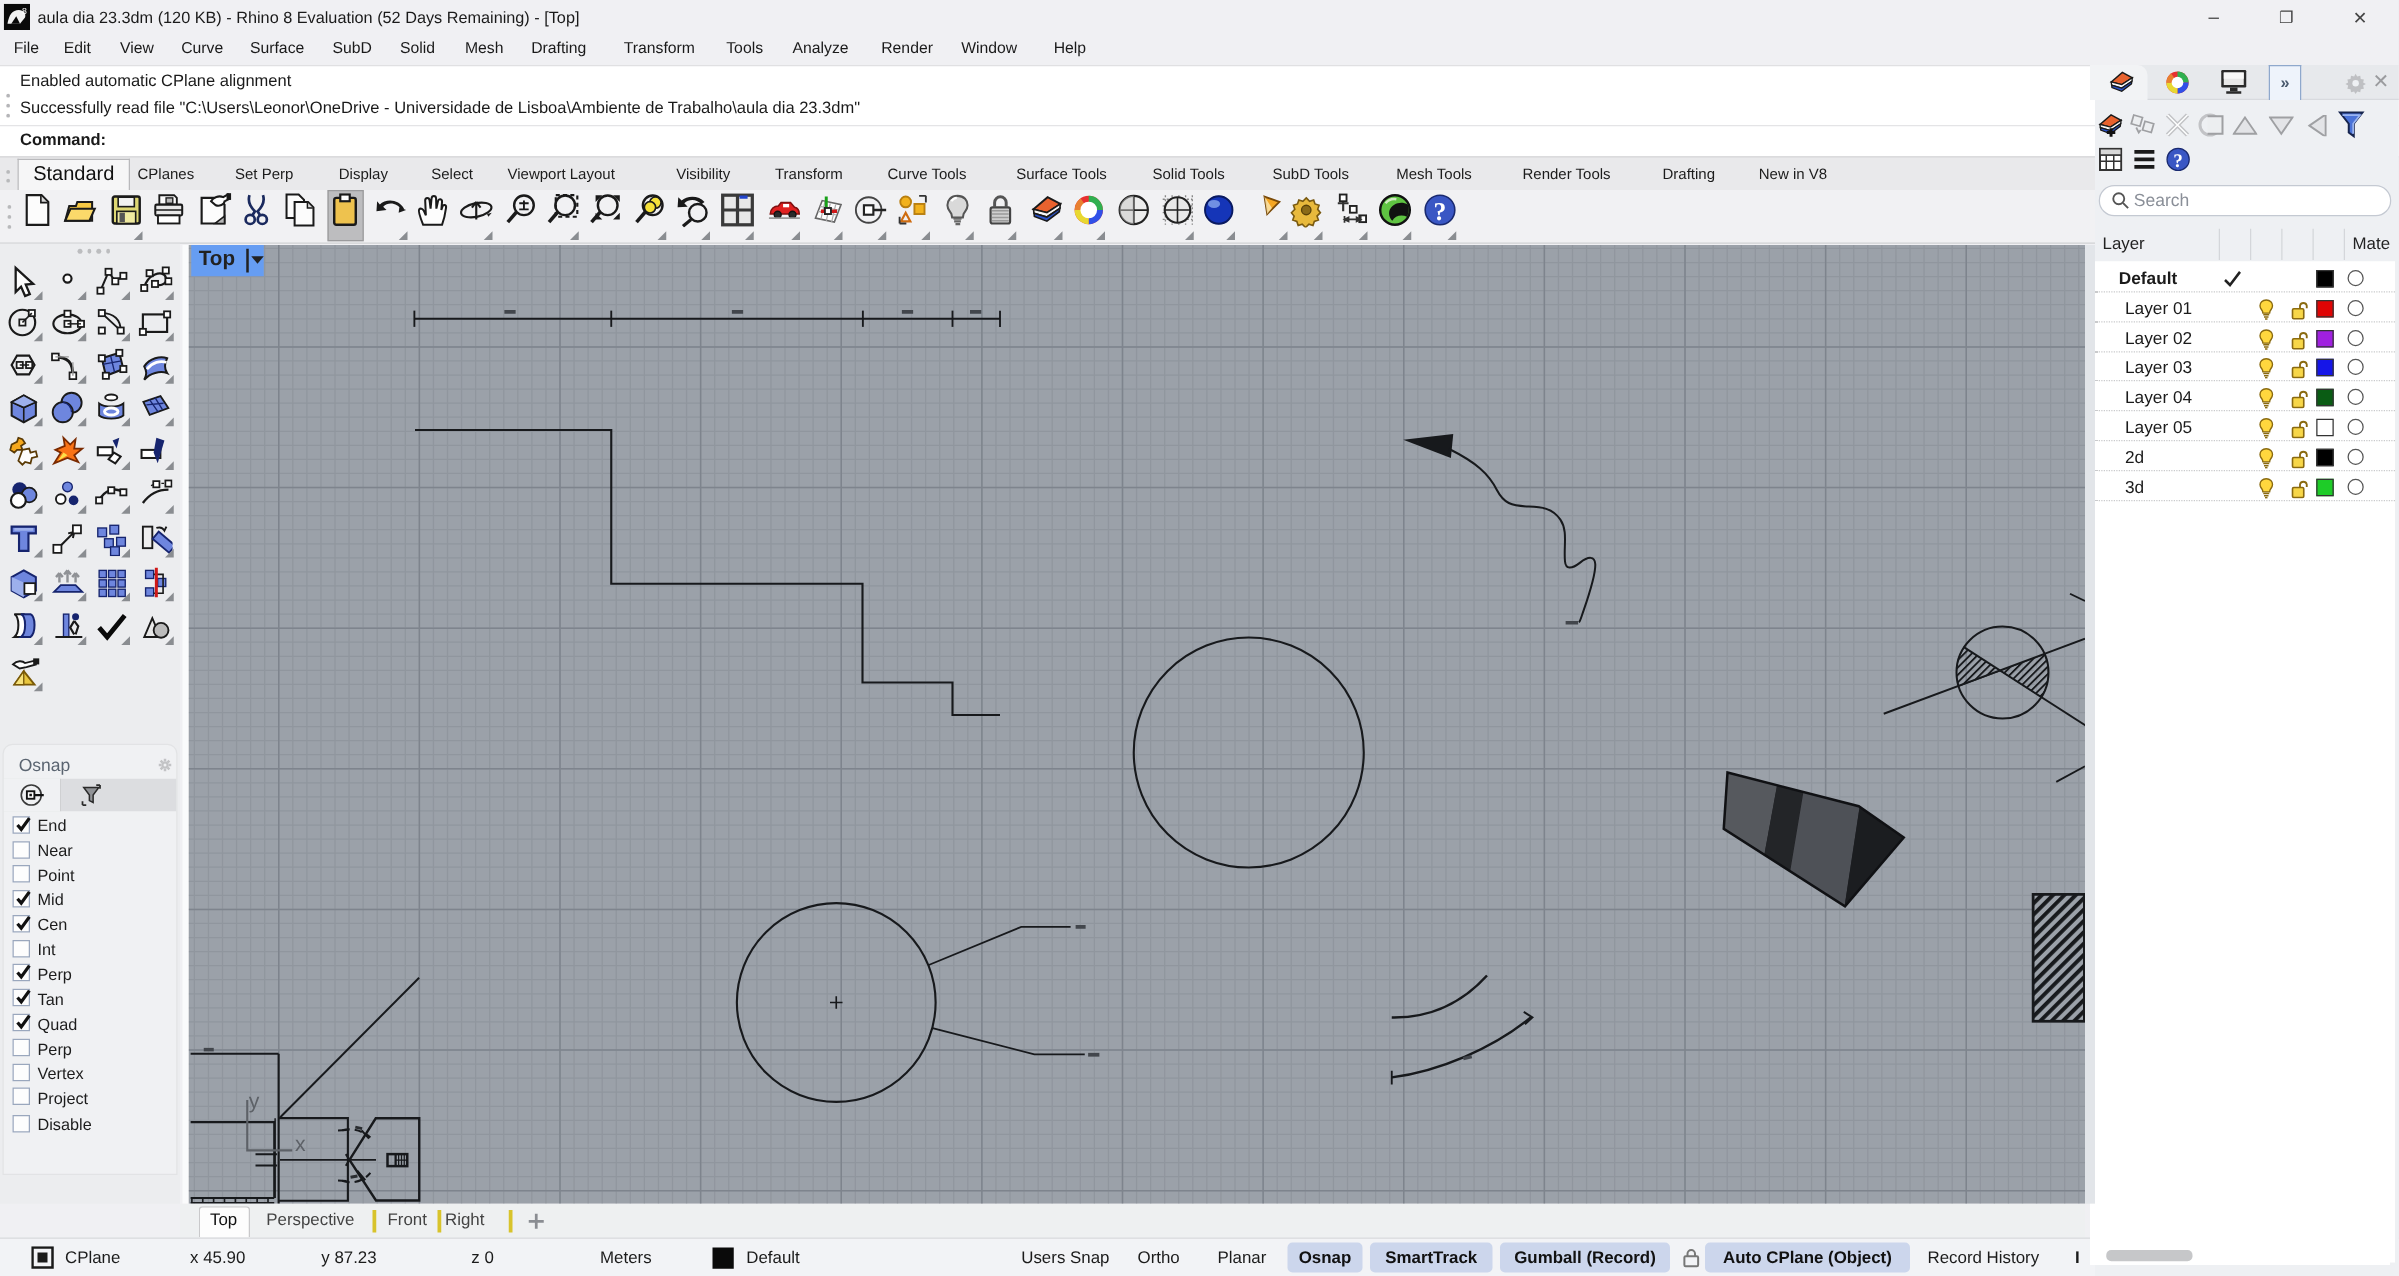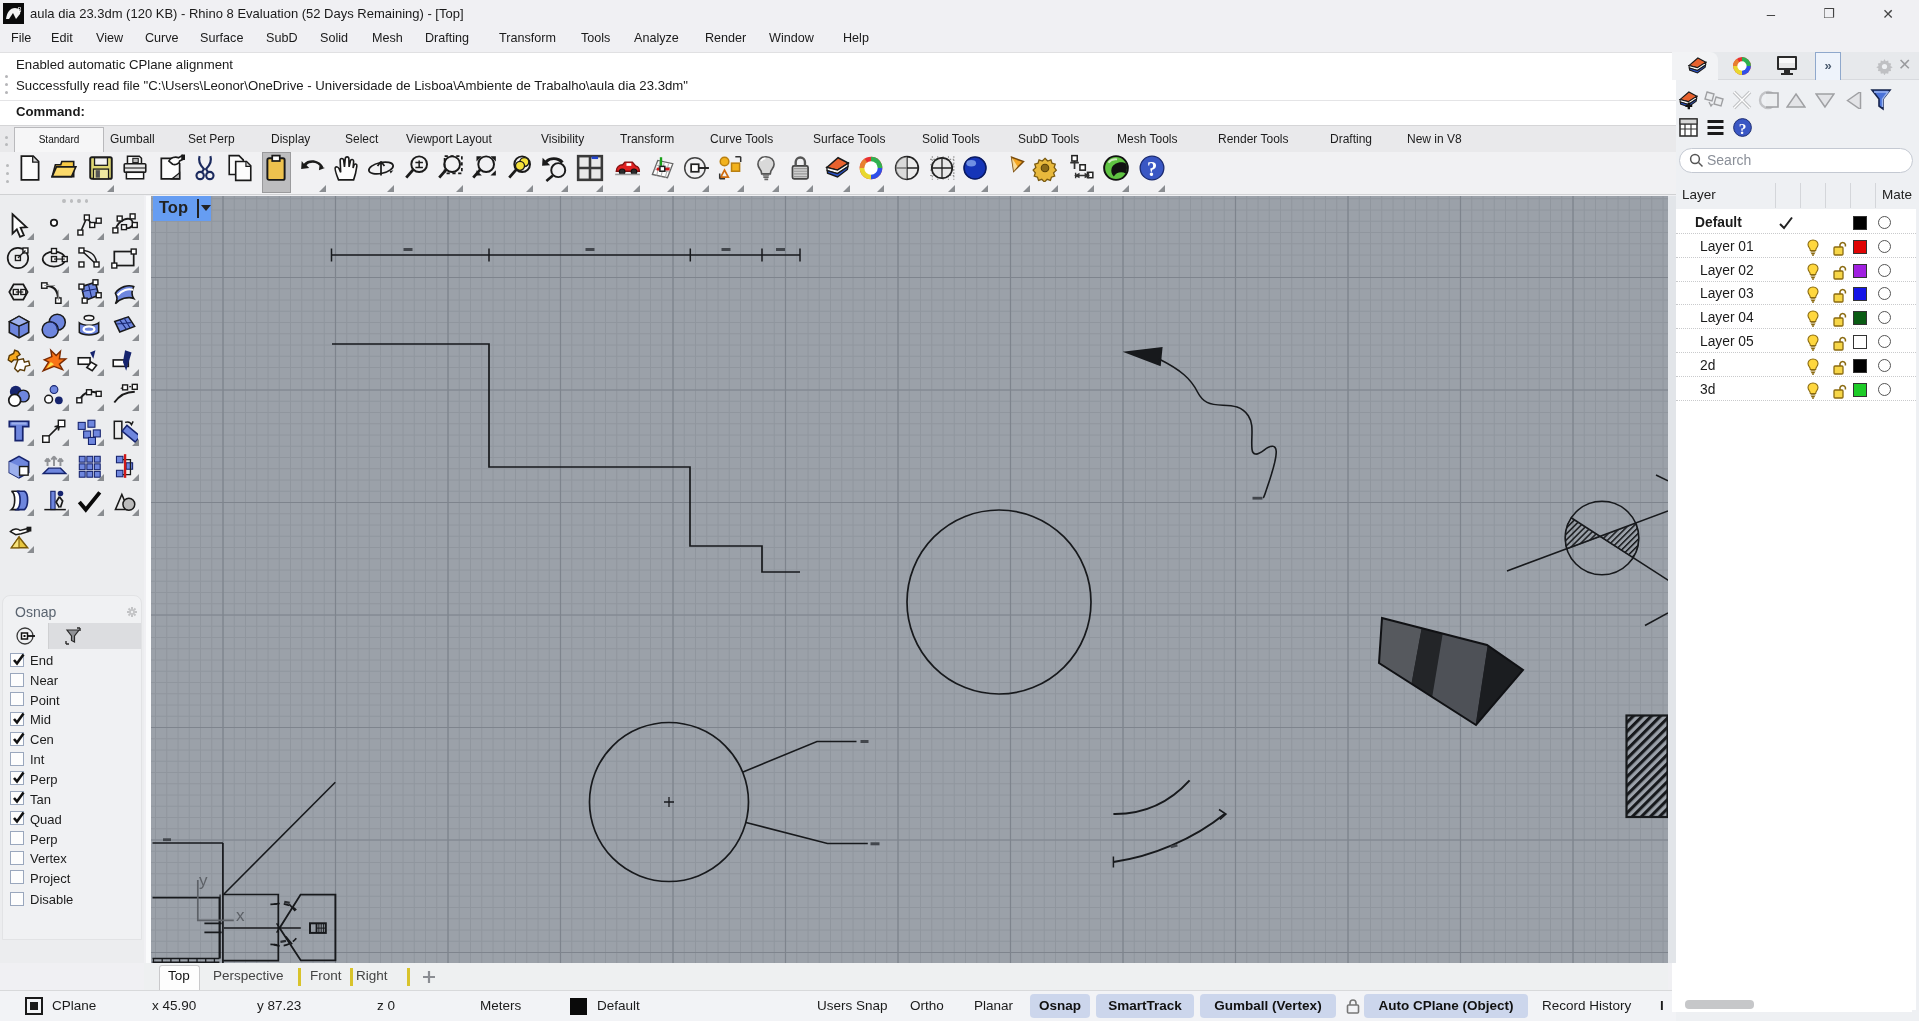--- a/index.html
+++ b/index.html
@@ -5,21 +5,21 @@
 .abs{position:absolute}
 #titlebar{position:absolute;left:0;top:0;width:1919px;height:28px;background:#f0f0f3}
 #title-text{position:absolute;left:30px;top:6px;font-size:13px;color:#1a1a1a}
 .winbtn{position:absolute;top:0;width:46px;height:28px;color:#444;font-size:13px;text-align:center;line-height:28px}
 #menubar{position:absolute;left:0;top:28px;width:1919px;height:24px;background:#f0f0f3}
 .mi{position:absolute;top:3px;font-size:12.6px;color:#1a1a1a}
 #cmdarea{position:absolute;left:0;top:52px;width:1919px;height:73px;background:#ffffff;border-top:1px solid #e0e0e2}
 .cmdline{position:absolute;left:16px;font-size:13.2px;color:#1a1a1a;white-space:pre}
 #tabrow{position:absolute;left:0;top:125px;width:1919px;height:27px;background:#e9e9eb;border-top:1px solid #d5d5d7}
 .tab{position:absolute;top:6px;font-size:12px;color:#1c1c1c;white-space:nowrap}
-#stdtab{position:absolute;left:14px;top:1px;width:90px;height:26px;background:#f6f6f7;border:1px solid #b9b9bc;border-bottom:none;text-align:center;font-size:10px;color:#111;line-height:24px}
+#stdtab{position:absolute;left:14px;top:1px;width:90px;height:26px;background:#f6f6f7;border:1px solid #b9b9bc;border-bottom:none;text-align:center;font-size:16px;color:#111;line-height:24px}
 #toolbar{position:absolute;left:0;top:152px;width:1919px;height:43px;background:#f1f1f3;border-bottom:1px solid #d0d1d3}
 .ticon{position:absolute;top:2px;width:28px;height:28px}
 .fly{position:absolute;width:0;height:0;border-left:7px solid transparent;border-bottom:7px solid #8a8d91}
 #sidebar{position:absolute;left:0;top:195px;width:144px;height:768px;background:#ecedef}
 #osnap{position:absolute;left:2px;top:400px;width:140px;height:345px;background:#f0f1f3;border:1px solid #e2e3e5;border-radius:8px 8px 0 0}
 .oslabel{position:absolute;left:27px;font-size:13px;color:#1c1c1c}
 .oscheck{position:absolute;left:7px;width:14px;height:14px;background:#fdfdfd;border:1px solid #9aa7bd}
 #viewport{position:absolute;left:151px;top:196px;width:1517px;height:767px;background:#9ba1a9}
 #vptabs{position:absolute;left:144px;top:963px;width:1524px;height:27px;background:#eef0f1}
 .vptab{position:absolute;top:5px;font-size:13.5px;color:#444}
@@ -67,21 +67,21 @@
   <div class="cmdline" style="top:4px">Enabled automatic CPlane alignment</div>
   <div class="cmdline" style="top:25px">Successfully read file "C:\Users\Leonor\OneDrive - Universidade de Lisboa\Ambiente de Trabalho\aula dia 23.3dm"</div>
   <div style="position:absolute;left:0;top:47px;width:1919px;height:1px;background:#e4e4e6"></div>
   <div class="cmdline" style="top:51px;font-weight:bold">Command:</div>
 </div>
 
 <div id="tabrow">
   <i style="position:absolute;left:5px;top:10px;width:3px;height:3px;border-radius:50%;background:#b8b9bb"></i>
   <i style="position:absolute;left:5px;top:17px;width:3px;height:3px;border-radius:50%;background:#b8b9bb"></i>
   <div id="stdtab">Standard</div>
-  <div class="tab" style="left:110px">Gumball</div>
+  <div class="tab" style="left:110px">CPlanes</div>
   <div class="tab" style="left:188px">Set Perp</div>
   <div class="tab" style="left:271px">Display</div>
   <div class="tab" style="left:345px">Select</div>
   <div class="tab" style="left:406px">Viewport Layout</div>
   <div class="tab" style="left:541px">Visibility</div>
   <div class="tab" style="left:620px">Transform</div>
   <div class="tab" style="left:710px">Curve Tools</div>
   <div class="tab" style="left:813px">Surface Tools</div>
   <div class="tab" style="left:922px">Solid Tools</div>
   <div class="tab" style="left:1018px">SubD Tools</div>
@@ -731,21 +731,21 @@
   <div class="st" style="left:257px">y 87.23</div>
   <div class="st" style="left:377px">z 0</div>
   <div class="st" style="left:480px">Meters</div>
   <div style="position:absolute;left:570px;top:7px;width:17px;height:17px;background:#0a0a0a"></div>
   <div class="st" style="left:597px">Default</div>
   <div class="st" style="left:817px">Users Snap</div>
   <div class="st" style="left:910px">Ortho</div>
   <div class="st" style="left:974px">Planar</div>
   <div class="pill" style="left:1030px;width:60px">Osnap</div>
   <div class="pill" style="left:1096px;width:98px">SmartTrack</div>
-  <div class="pill" style="left:1200px;width:136px">Gumball (Vertex)</div>
+  <div class="pill" style="left:1200px;width:136px">Gumball (Record)</div>
   <svg class="abs" style="left:1345px;top:7px" width="16" height="17" viewBox="0 0 16 17">
       <rect x="2.5" y="7" width="11" height="8" rx="1" fill="none" stroke="#777" stroke-width="1.6"></rect>
       <path d="M5 7 V5 a3 3 0 0 1 6 0 v2" fill="none" stroke="#777" stroke-width="1.6"></path>
     </svg>
   <div class="pill" style="left:1364px;width:164px">Auto CPlane (Object)</div>
   <div class="st" style="left:1542px">Record History</div>
   <div class="st" style="left:1660px;font-weight:bold">I</div>
 </div>
 
 <div id="rpanel">

